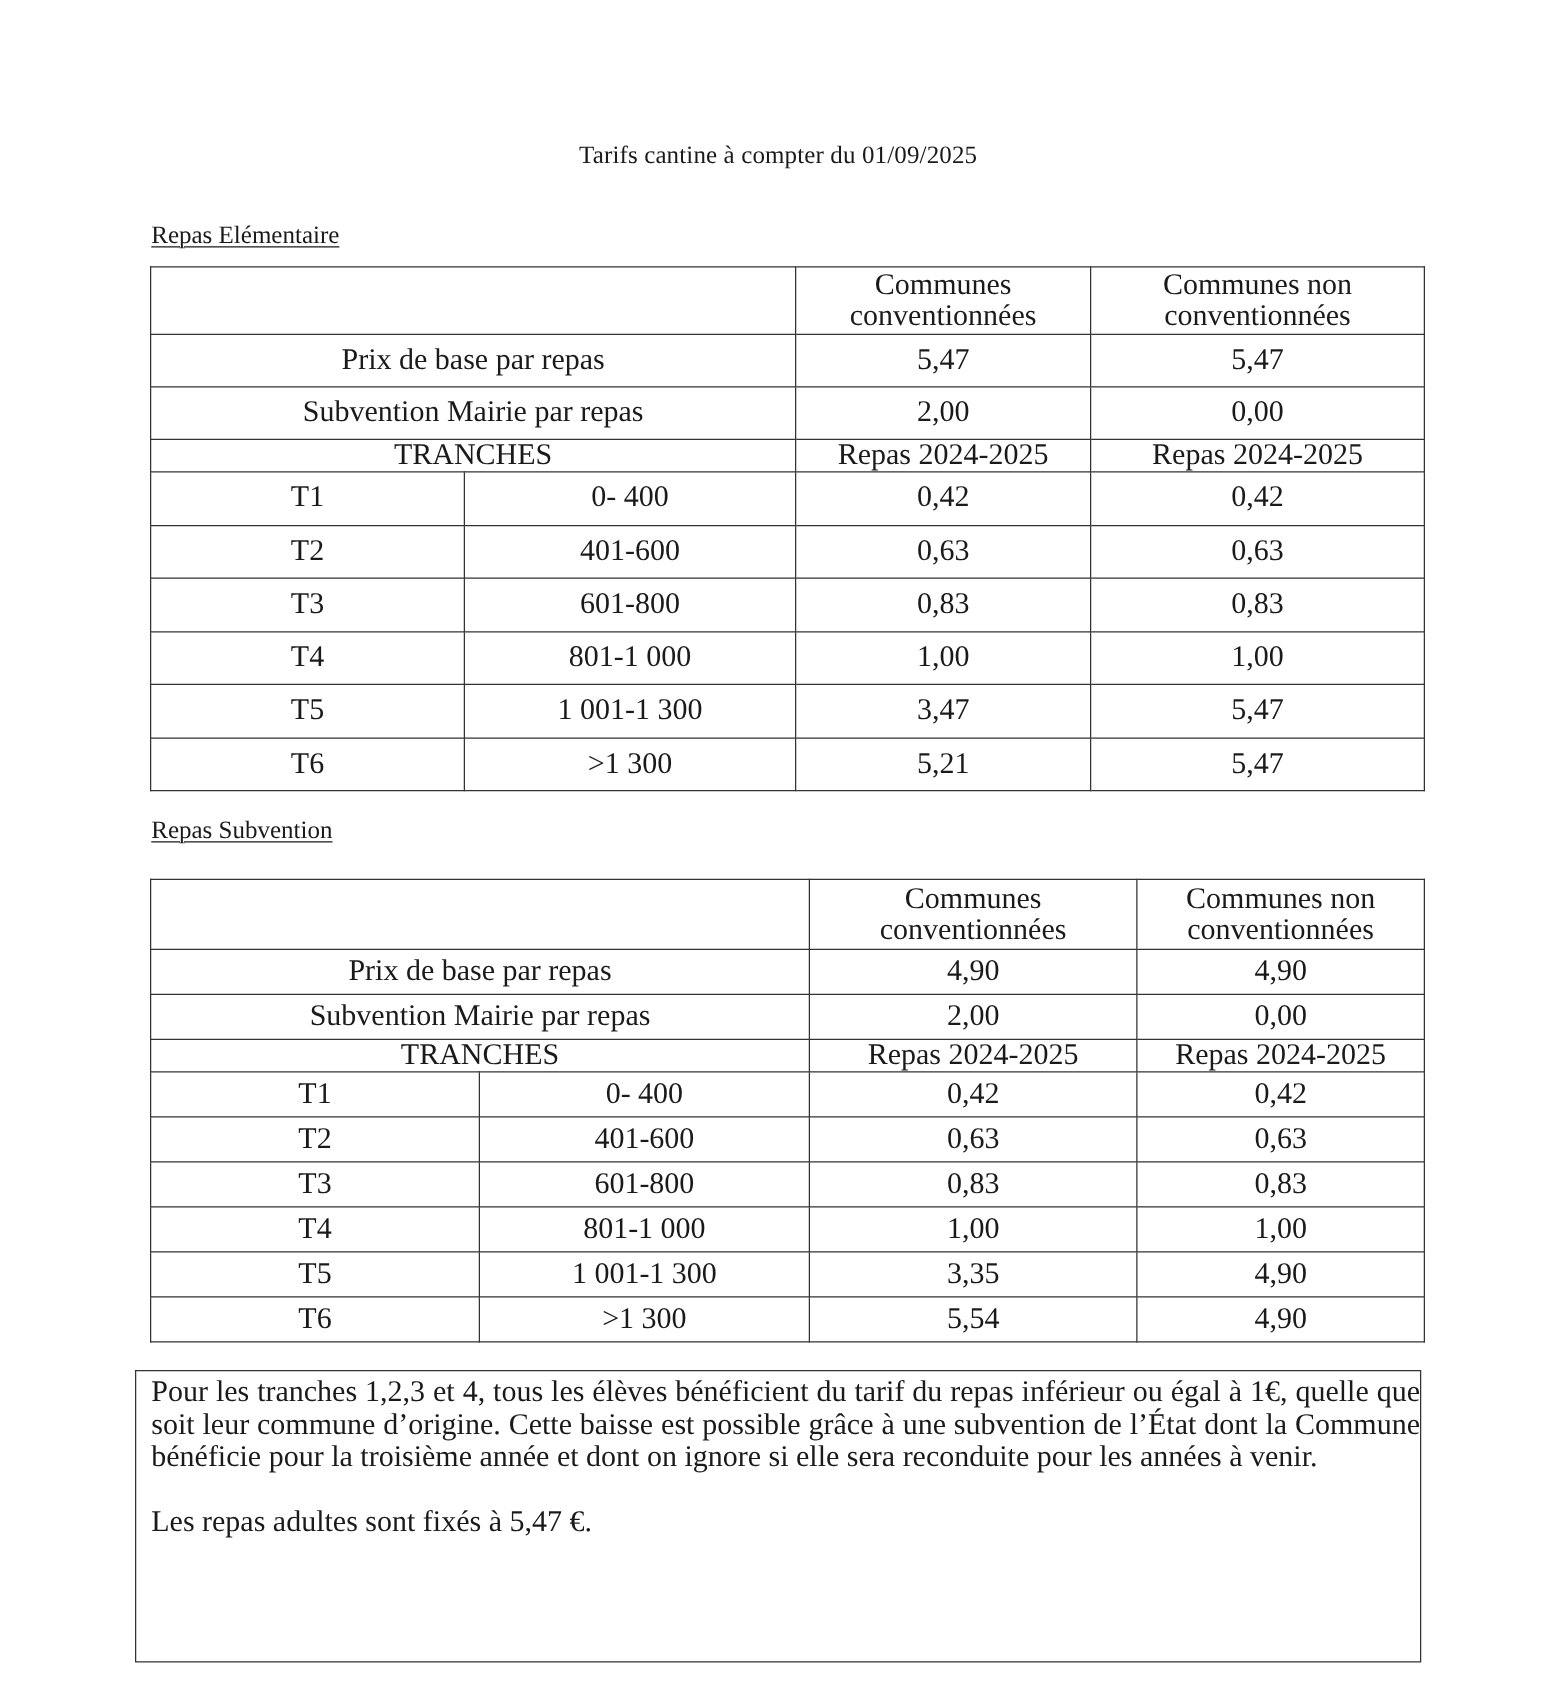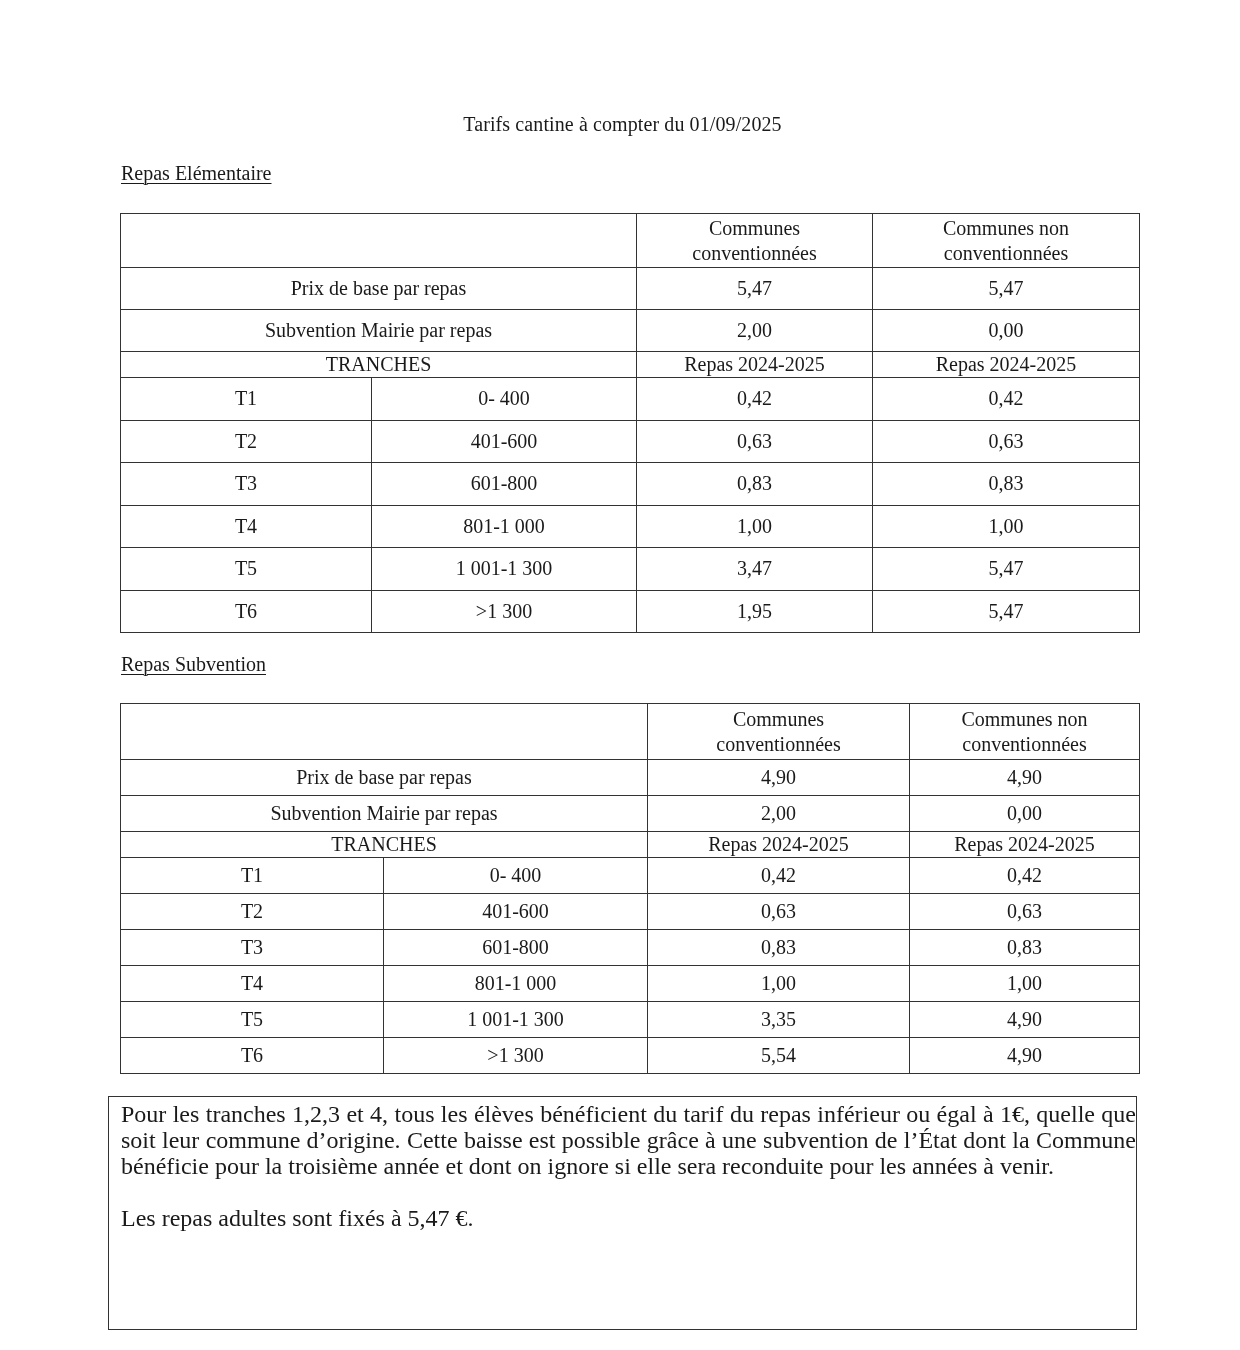--- a/index.html
+++ b/index.html
@@ -25,28 +25,28 @@
       letter-spacing: 0.1px;
     }
     .section-title {
       position: absolute;
       left: 121px;
       font-size: 20px;
       text-decoration: underline;
       text-underline-offset: 3px;
       text-decoration-thickness: 1px;
     }
-    #sec-elem-title { top: 162px; text-align: center; }
+    #sec-elem-title { top: 177px; text-align: center; }
     #sec-mat-title { top: 653px; }
 
     table.tarifs {
       position: absolute;
       left: 120px;
       border-collapse: collapse;
-      font-size: 20px;
+      font-size: 24px;
       table-layout: fixed;
     }
     table.tarifs td {
       border: 1.3px solid #333;
       text-align: center;
       vertical-align: middle;
       padding: 0;
       line-height: 25px;
     }
     table.tarifs td.italic { }
@@ -159,21 +159,21 @@
     </tr>
     <tr class="tranche">
       <td>T5</td>
       <td>1 001-1 300</td>
       <td>3,47</td>
       <td>5,47</td>
     </tr>
     <tr class="tranche">
       <td>T6</td>
       <td>&gt;1 300</td>
-      <td>1,95</td>
+      <td>5,21</td>
       <td>5,47</td>
     </tr>
   </tbody>
 </table>
 
 <div class="section-title" id="sec-mat-title">Repas Subvention</div>
 
 <table class="tarifs" id="table-mat">
   <colgroup>
       <col class="c1">

